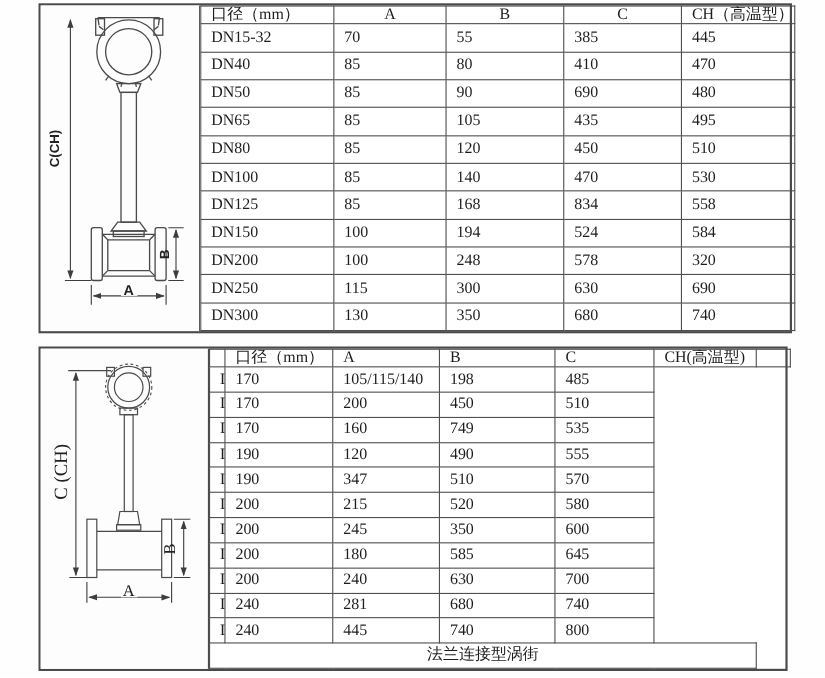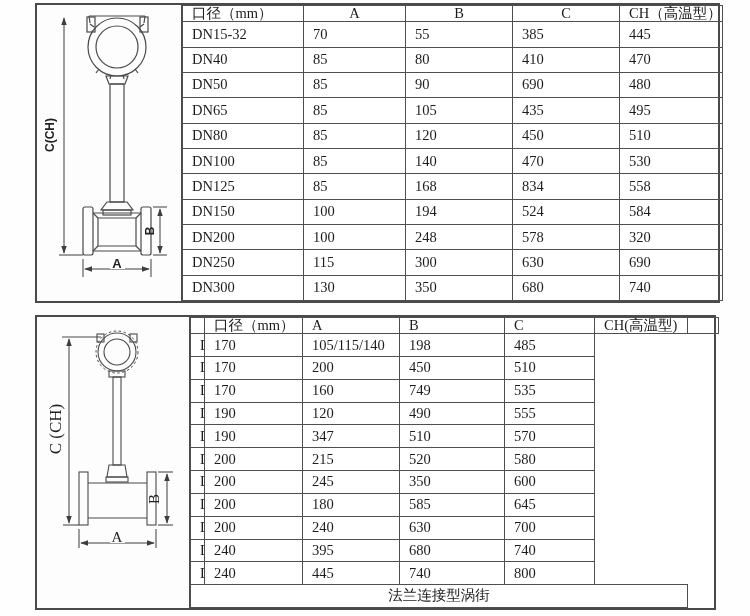--- a/index.html
+++ b/index.html
@@ -328,21 +328,21 @@
           <tr>
             <td>DN200</td>
             <td>200</td>
             <td>240</td>
             <td>630</td>
             <td>700</td>
           </tr>
           <tr>
             <td>DN250</td>
             <td>240</td>
-            <td>395</td>
+            <td>281</td>
             <td>680</td>
             <td>740</td>
           </tr>
           <tr>
             <td>DN300</td>
             <td>240</td>
             <td>445</td>
             <td>740</td>
             <td>800</td>
           </tr>

